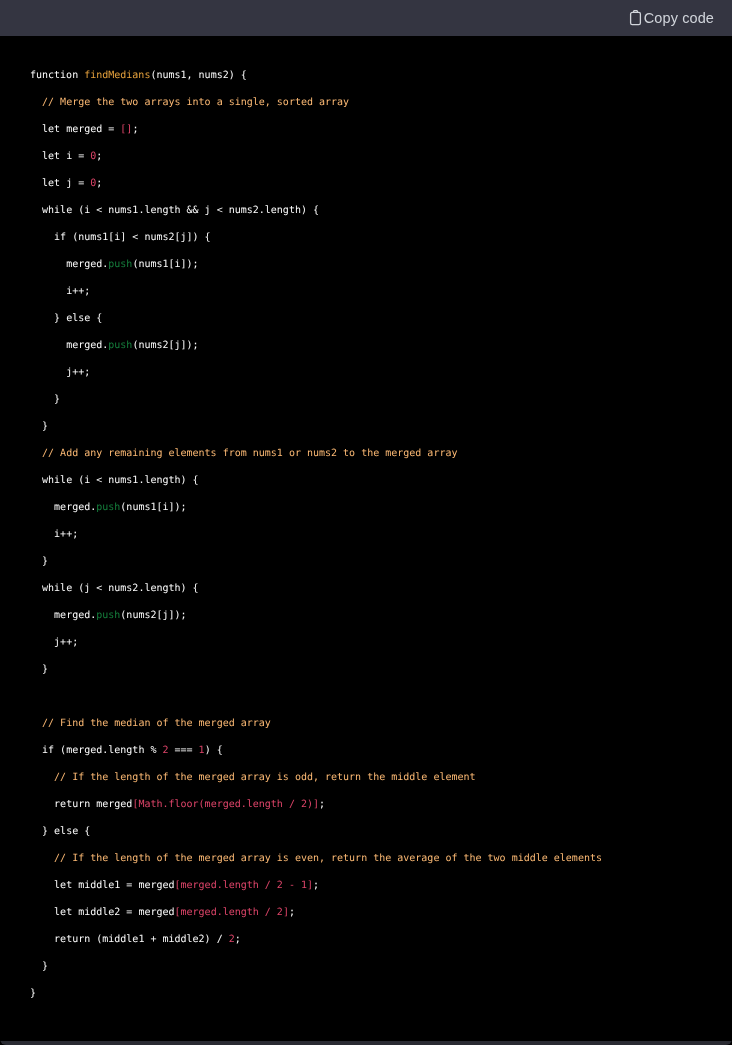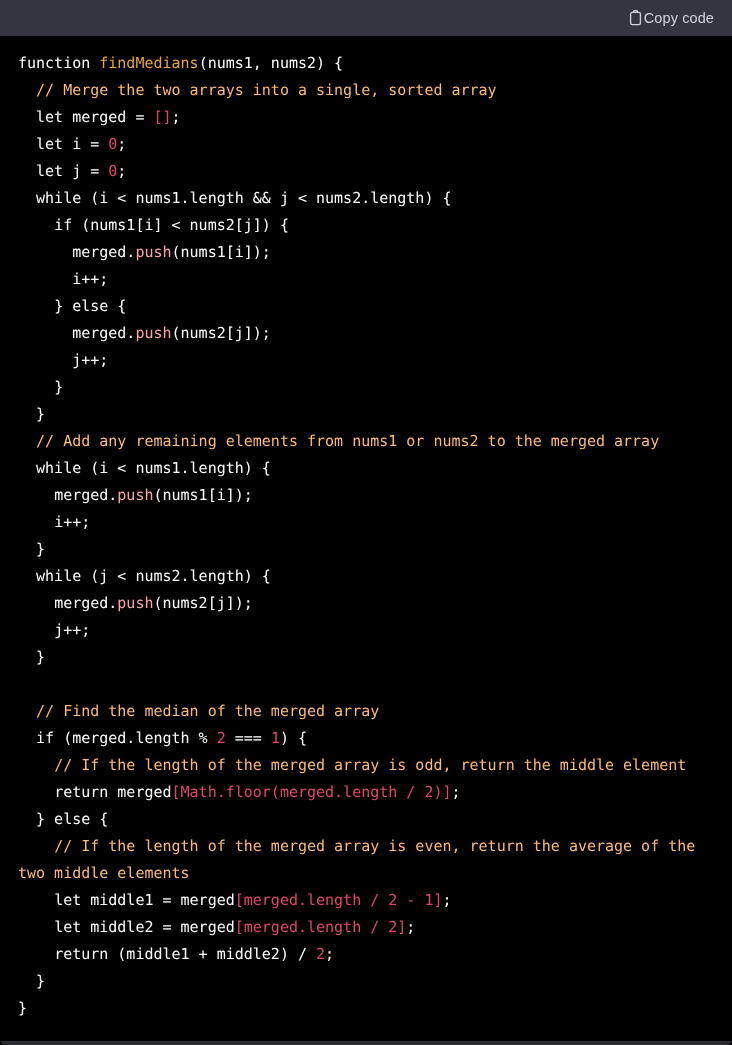--- a/index.html
+++ b/index.html
@@ -62,42 +62,42 @@
 
   
   .cb-body {
     flex: 1 1 auto;
     background: #000000;
     padding: 14px 8px 10px 18px;
     box-sizing: border-box;
     overflow: hidden;
   }
   pre.code {
-    margin: 0;
+    margin: 12px;
     padding: 0;
     background: transparent;
     font-family: "DejaVu Sans Mono", monospace;
-    font-size: 15px;
+    font-size: 10px;
     line-height: 27px;
     color: #ffffff;
     white-space: pre-wrap;
     word-break: break-word;
     overflow-wrap: anywhere;
     -webkit-font-smoothing: none;
     text-rendering: geometricPrecision;
   }
   pre.code .ln { display: block; min-height: 27px; }
 
   
   .t-def   { color: #ffffff; }
   .t-fn    { color: #e8a33d; }
   .t-com   { color: #fdba74; }
   .t-num   { color: #e0456a; }
   .t-brk   { color: #e0456a; }
-  .t-mem   { color: #fca5a5; }
+  .t-mem   { color: #15803d; }
 
   
   .cb-footstrip {
     position: absolute;
     left: 0;
     right: 0;
     bottom: 0;
     height: 4px;
     background: #2a2b33;
     border-radius: 0 0 6px 6px;

